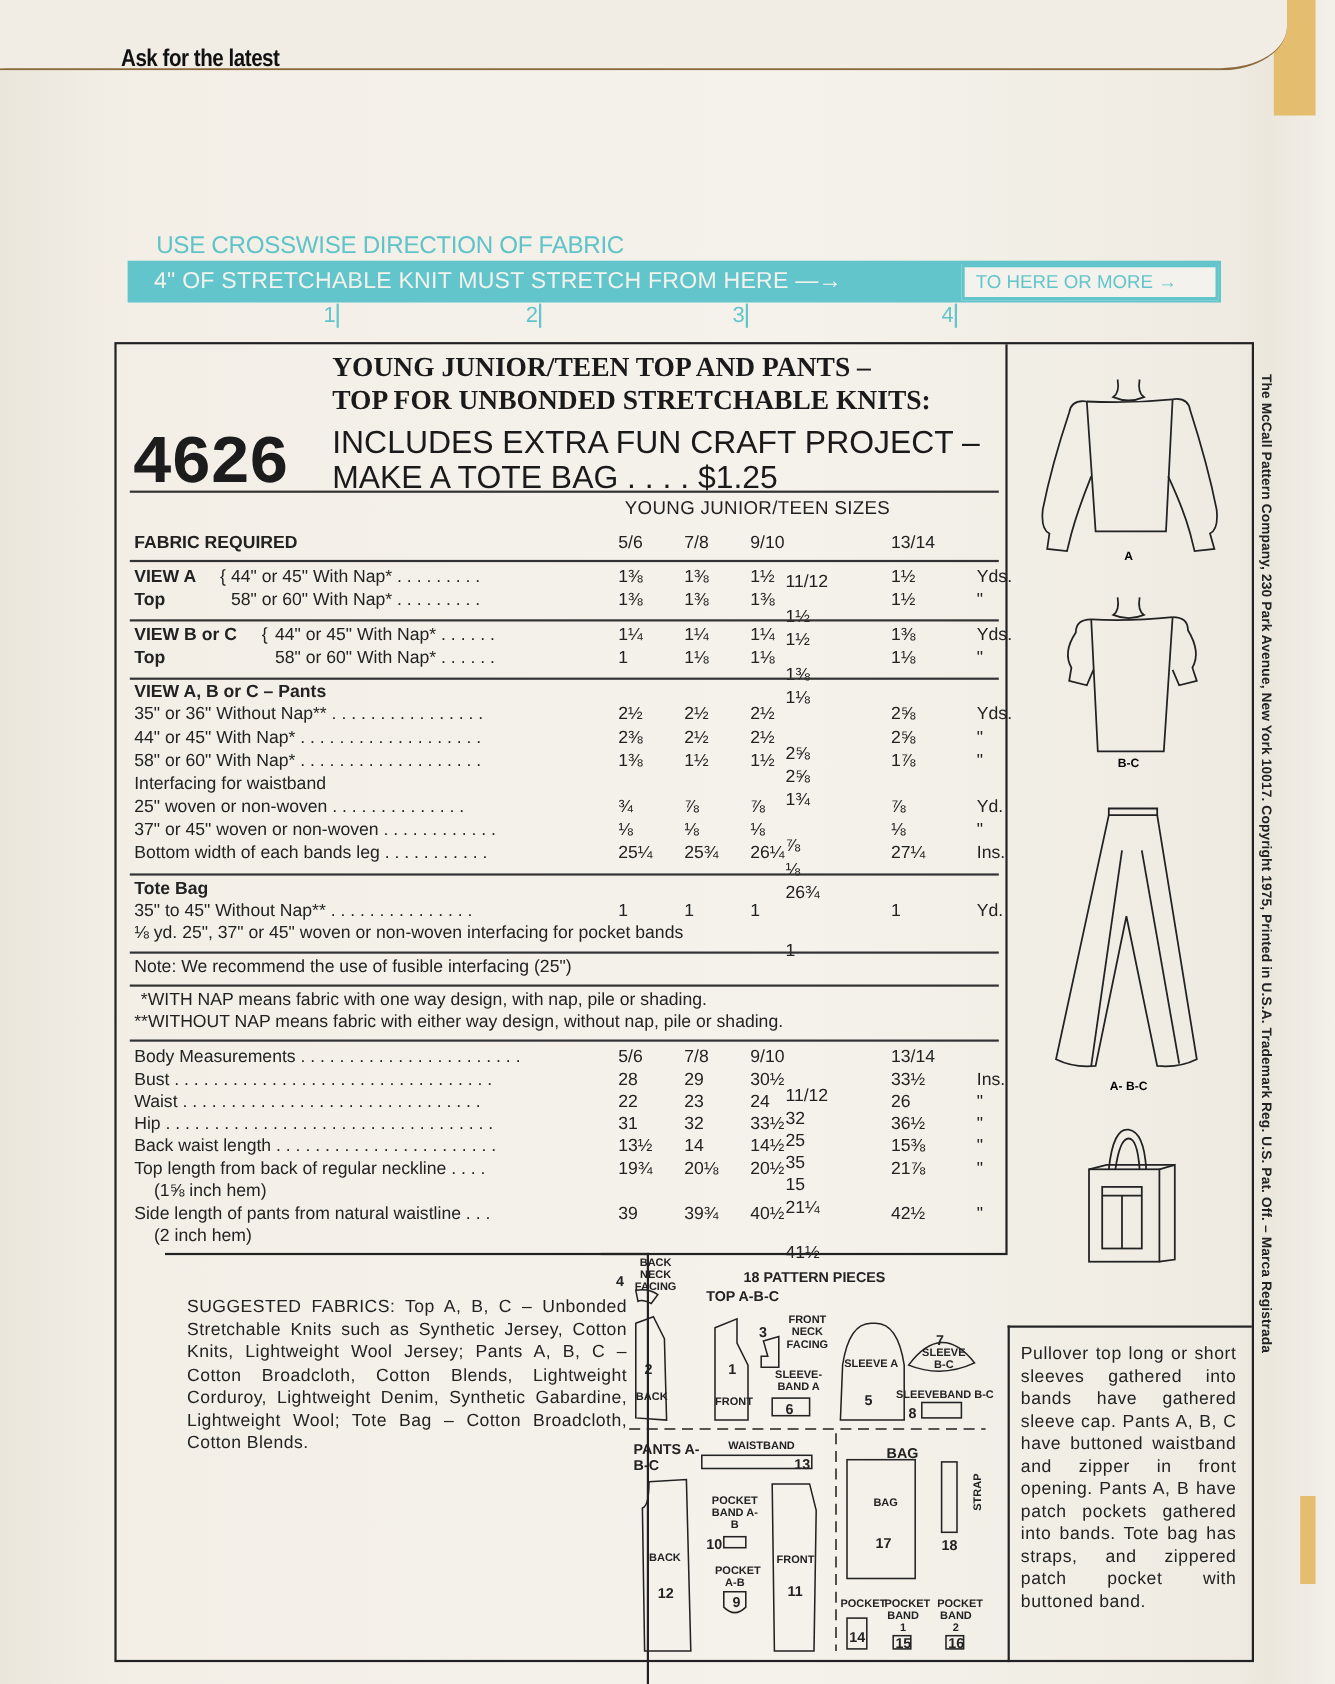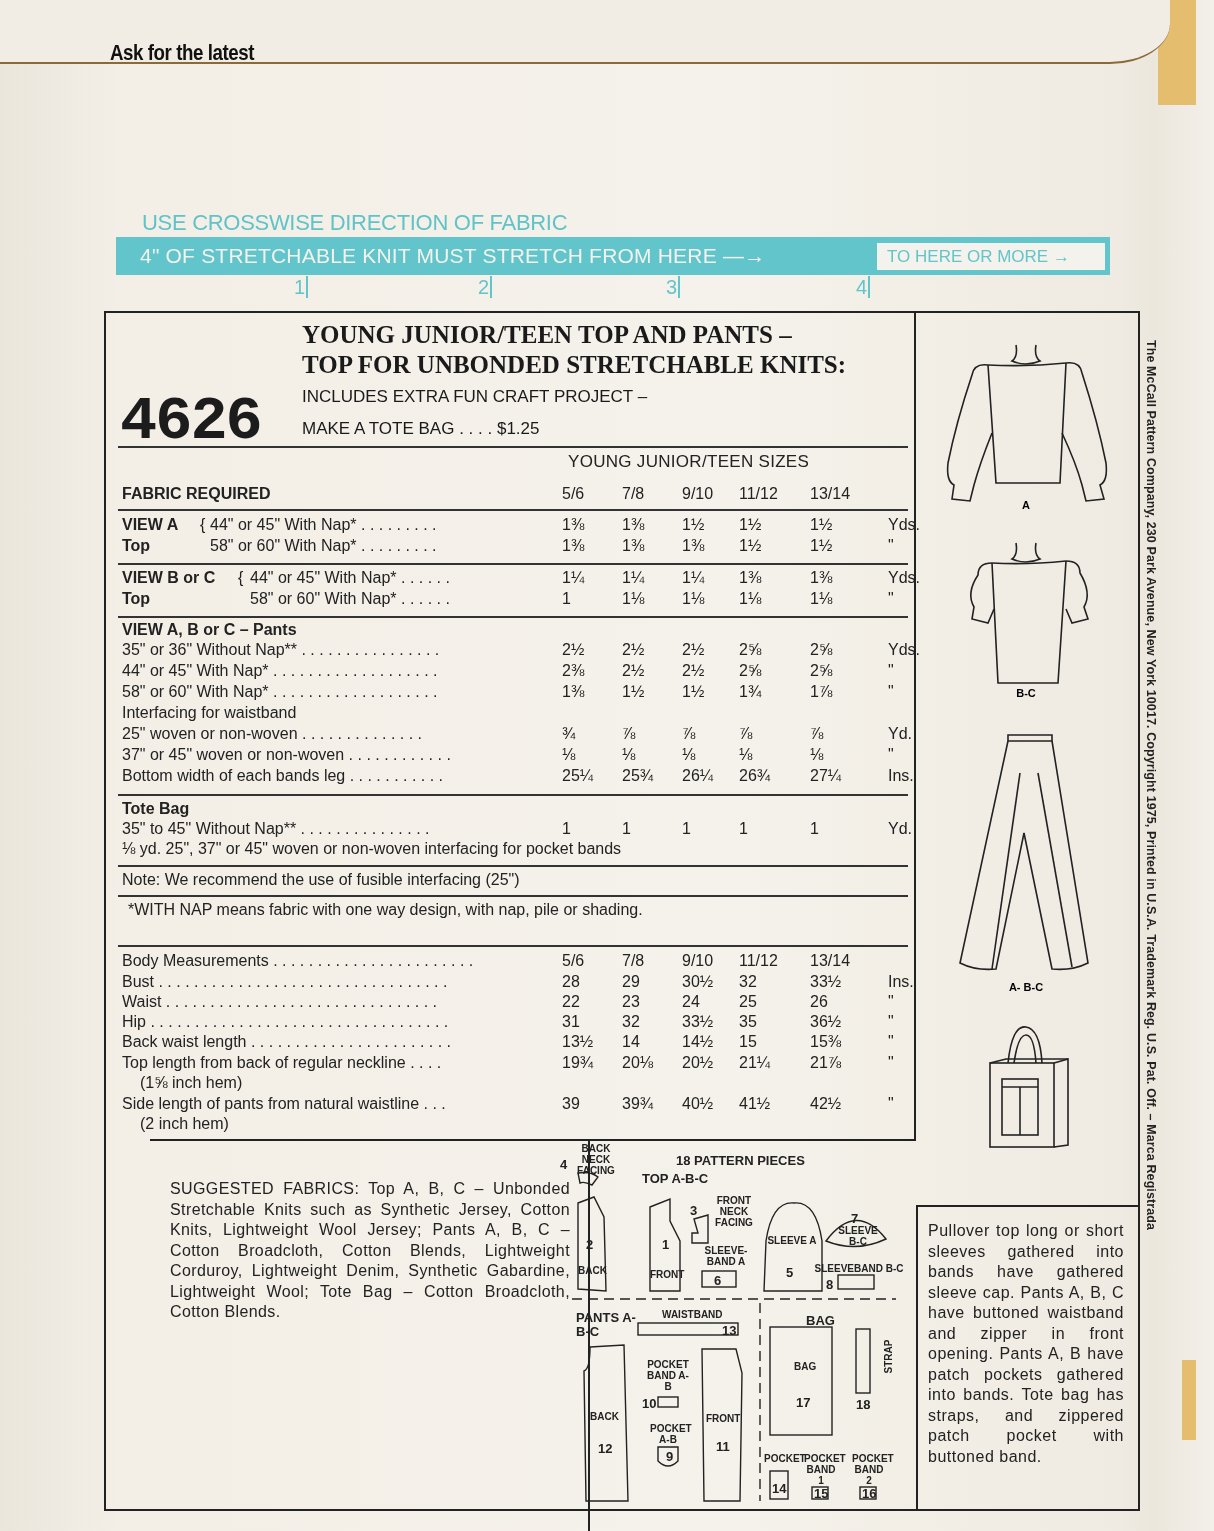--- a/index.html
+++ b/index.html
@@ -80,36 +80,36 @@
     position: absolute; left: 0; top: 65px; font-size: 62px; font-weight: bold;
     letter-spacing: -2px; color: #1c1c1c; font-family: Liberation Mono, monospace;
   }
   .title1, .title2 {
     position: absolute; left: 182px; font-family: "Liberation Serif", serif;
     font-weight: bold; font-size: 25px; color: #1a1a1a; white-space: nowrap;
   }
   .title1 { top: 0; }
   .title2 { top: 30px; }
   .title3, .title4 {
-    position: absolute; left: 182px; font-size: 17px; color: #1a1a1a; white-space: nowrap;
+    position: absolute; left: 182px; font-size: 29px; color: #1a1a1a; white-space: nowrap;
   }
   .title3 { top: 66px; }
   .title4 { top: 98px; }
 
   .hline { position: absolute; left: 12px; width: 790px; height: 0; border-top: 2px solid #333; }
 
   .sizes-head {
     position: absolute; left: 462px; top: 139px; font-size: 17px; letter-spacing: 0.3px;
   }
   .row { position: absolute; left: 16px; width: 790px; height: 20px; font-size: 16px; white-space: nowrap; }
   .row .lbl { position: absolute; left: 0; top: 0; }
   .row .lbl.bold { font-weight: bold; }
   .row .v { position: absolute; top: 0; width: 60px; text-align: left; }
   .row .u { position: absolute; left: 766px; top: 0; }
-  .c1 { left: 440px; } .c2 { left: 500px; } .c3 { left: 560px; } .c4 { left: 617px; } .c5 { left: 688px; }
+  .c1 { left: 440px; } .c2 { left: 500px; } .c3 { left: 560px; } .c4 { left: 592px; margin-top: 36px; } .c5 { left: 688px; }
   .row .brace { position: absolute; left: 78px; top: 0; font-size: 16px; }
 
   .foot-note { position: absolute; left: 16px; font-size: 16px; white-space: nowrap; }
   .foot-note b { font-weight: normal; }
 
   
   .lower-left {
     position: absolute; left: 0; top: 826px; width: 440px; height: 424px;
     border-top: 2px solid #222; border-right: 2px solid #222; margin-left: 44px;
   }
@@ -319,20 +319,21 @@
         <span class="lbl">⅛ yd. 25", 37" or 45" woven or non-woven interfacing for pocket bands</span>
       </div>
       <div class="hline" style="top:552px"></div>
 
       <div class="foot-note" style="top:558px">
         <b>Note:</b>
         <span>We recommend the use of fusible interfacing (25")</span>
       </div>
       <div class="hline" style="top:582px"></div>
       <div class="foot-note" style="top:588px; left:22px">*WITH NAP means fabric with one way design, with nap, pile or shading.</div>
+      <div class="foot-note" style="top:608px">**WITHOUT NAP means fabric with either way design, without nap, pile or shading.</div>
       <div class="hline" style="top:632px"></div>
 
       <div class="row" style="top:639px">
         <span class="lbl">Body Measurements . . . . . . . . . . . . . . . . . . . . . . .</span>
         <span class="v c1">5/6</span>
         <span class="v c2">7/8</span>
         <span class="v c3">9/10</span>
         <span class="v c4">11/12</span>
         <span class="v c5">13/14</span>
       </div>

